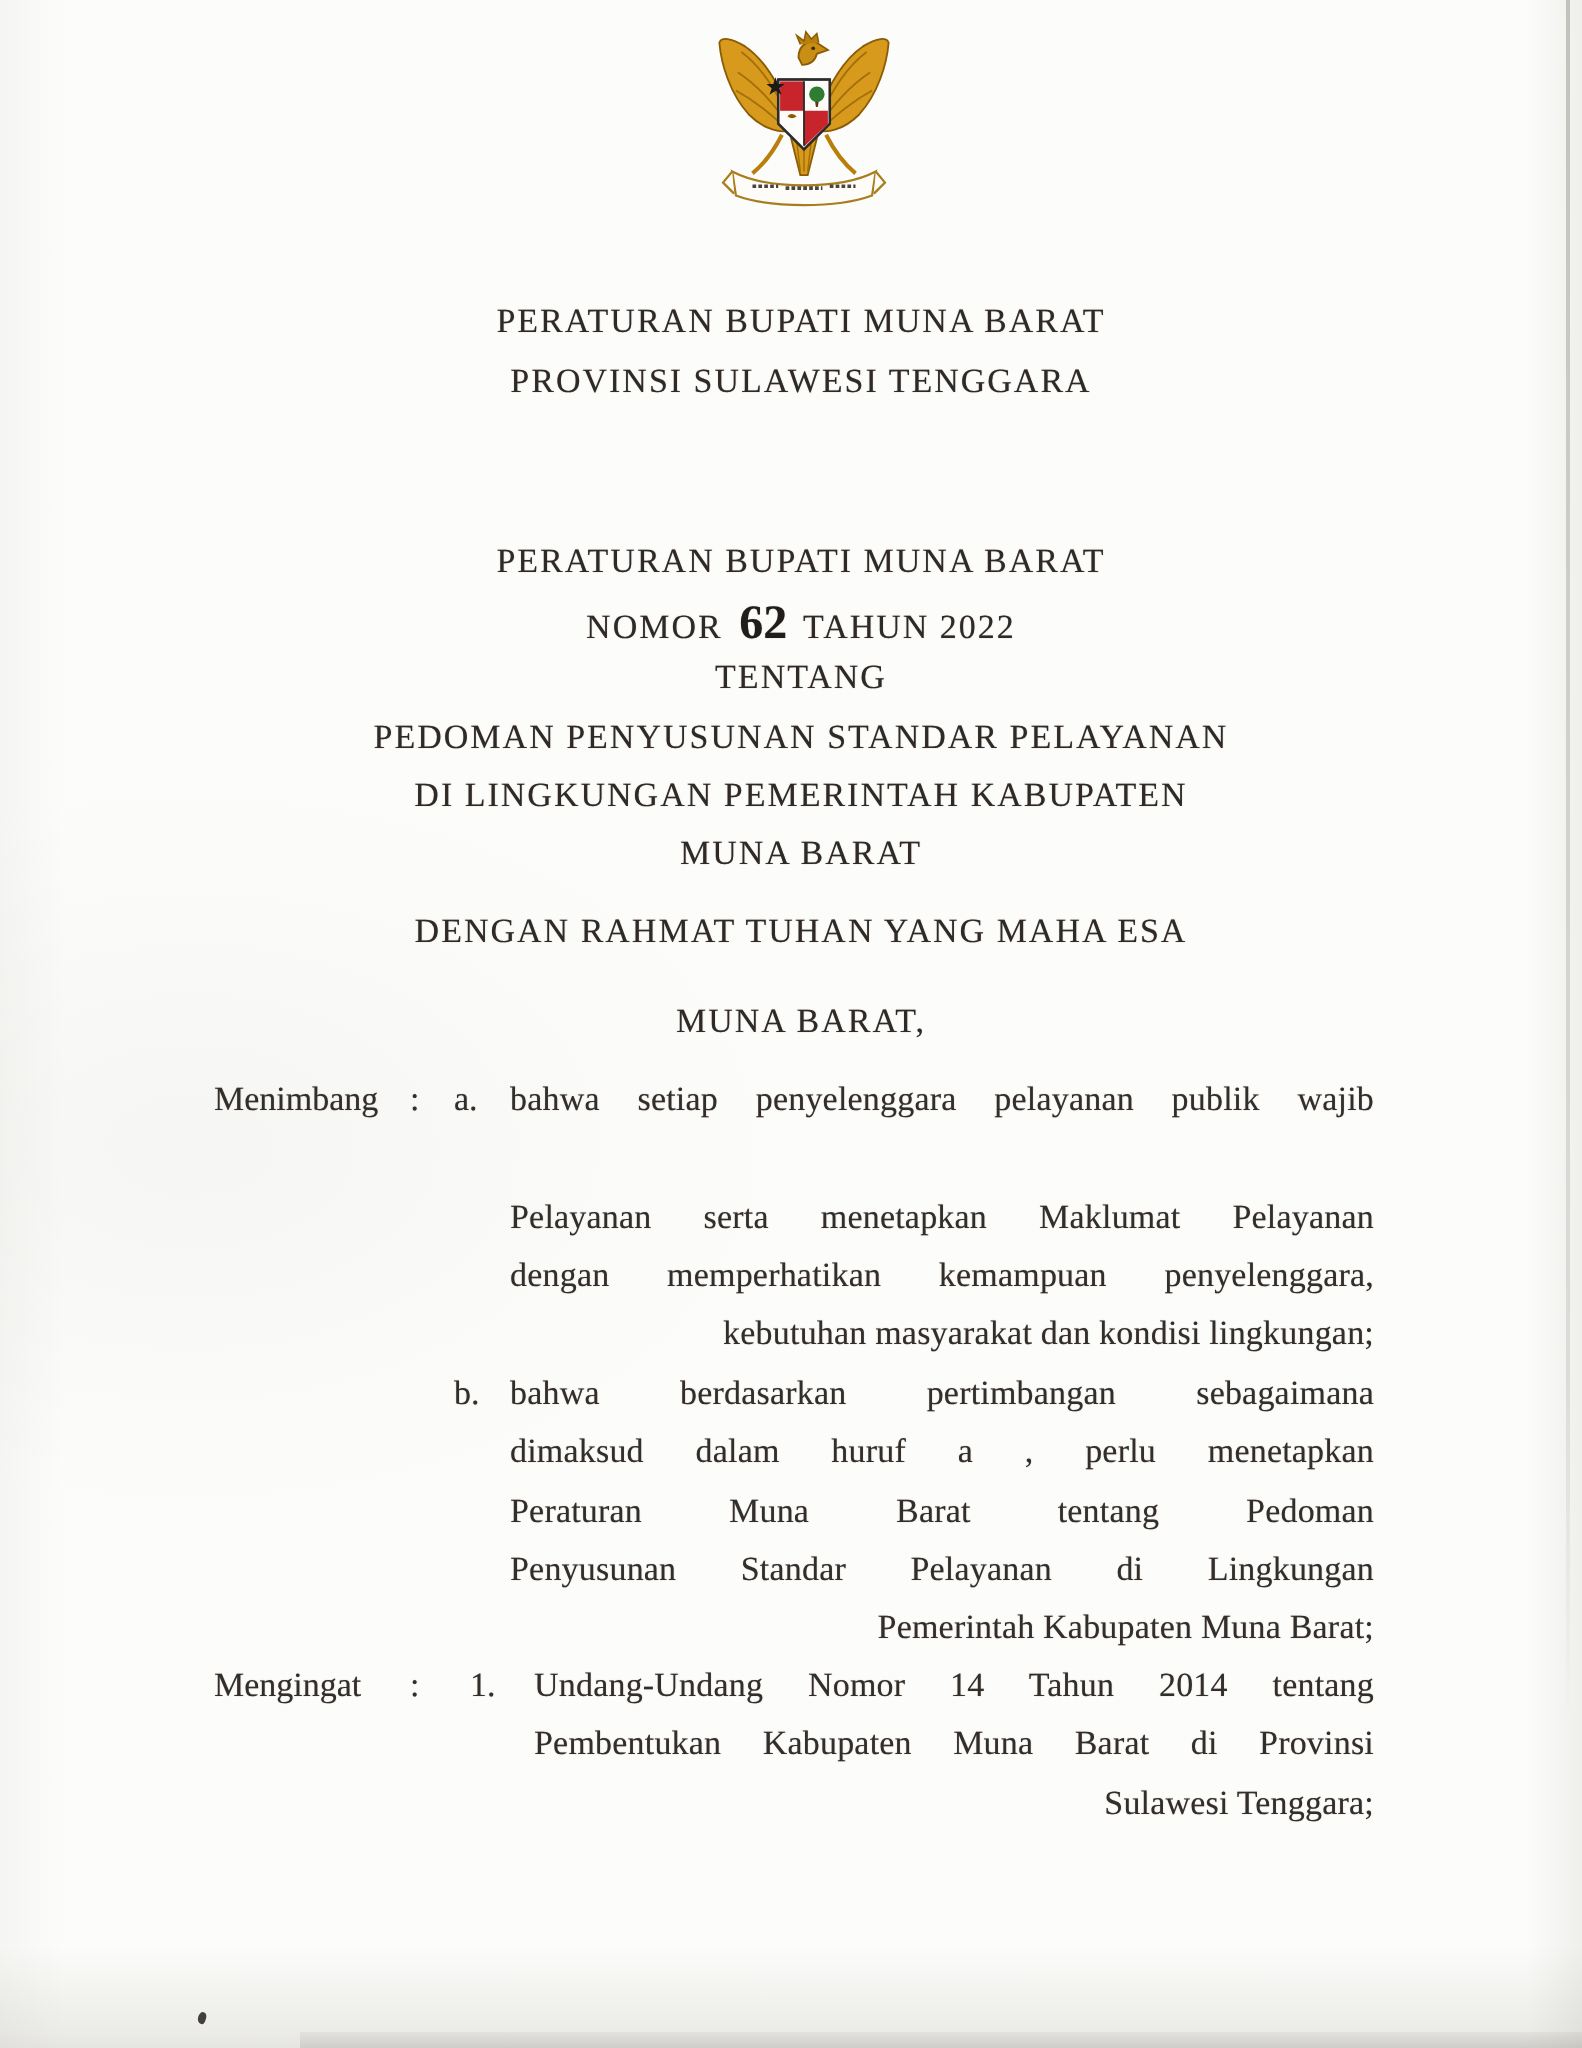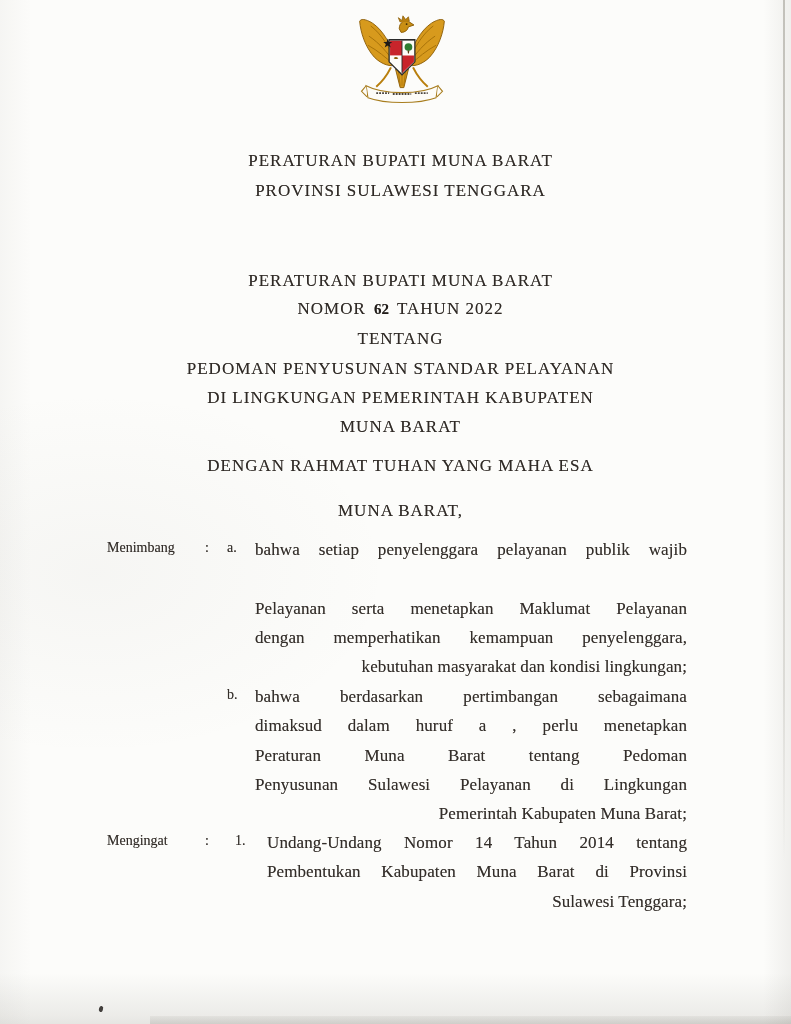--- a/index.html
+++ b/index.html
@@ -16,25 +16,25 @@
       radial-gradient(ellipse 420px 260px at 12% 56%, rgba(130,128,120,0.05), rgba(0,0,0,0) 70%),
       #fcfcfa;
   }
   .cline{
     position:absolute;left:5px;width:791px;
     text-align:center;font-size:17px;letter-spacing:1px;
     color:#2f2a26;white-space:nowrap;
     text-shadow:0 0 .5px rgba(70,62,55,.55);
   }
   .nomor-val{
-    font-weight:bold;font-size:15px;letter-spacing:0;
+    font-weight:bold;font-size:24px;letter-spacing:0;
     color:#211d1a;padding:0 3px;margin-top:28px;
   }
   .lbl{
-    position:absolute;font-size:14px;color:#332e2a;white-space:nowrap;
+    position:absolute;font-size:17px;color:#332e2a;white-space:nowrap;
     text-shadow:0 0 .5px rgba(70,62,55,.5);
   }
   .bl{
     position:absolute;left:255px;width:432px;
     font-size:17px;color:#332e2a;
     text-shadow:0 0 .5px rgba(70,62,55,.5);
     letter-spacing:.1px;
   }
   .bl2{left:267px;width:420px;}
   .j{text-align:justify;text-align-last:justify;}
@@ -117,21 +117,21 @@
   <div class="lbl" style="left:227px;top:540px;">a.</div>
   <div class="bl j" style="top:540px;">bahwa setiap penyelenggara pelayanan publik wajib</div>
   <div class="bl j" style="top:599px;">Pelayanan serta menetapkan Maklumat Pelayanan</div>
   <div class="bl j" style="top:628px;">dengan memperhatikan kemampuan penyelenggara,</div>
   <div class="bl l" style="top:657px;">kebutuhan masyarakat dan kondisi lingkungan;</div>
 
   <div class="lbl" style="left:227px;top:687px;">b.</div>
   <div class="bl j" style="top:687px;">bahwa berdasarkan pertimbangan sebagaimana</div>
   <div class="bl j" style="top:716px;">dimaksud dalam huruf a , perlu menetapkan</div>
   <div class="bl j" style="top:746px;">Peraturan Muna Barat tentang Pedoman</div>
-  <div class="bl j" style="top:775px;">Penyusunan Sulawesi Pelayanan di Lingkungan</div>
+  <div class="bl j" style="top:775px;">Penyusunan Standar Pelayanan di Lingkungan</div>
   <div class="bl l" style="top:804px;">Pemerintah Kabupaten Muna Barat;</div>
 
   <div class="lbl" style="left:107px;top:833px;">Mengingat</div>
   <div class="lbl" style="left:205px;top:833px;">:</div>
 
   <div class="lbl" style="left:235px;top:833px;">1.</div>
   <div class="bl bl2 j" style="top:833px;">Undang-Undang Nomor 14 Tahun 2014 tentang</div>
   <div class="bl bl2 j" style="top:862px;">Pembentukan  Kabupaten Muna Barat di Provinsi</div>
   <div class="bl bl2 l" style="top:892px;">Sulawesi Tenggara;</div>
 

